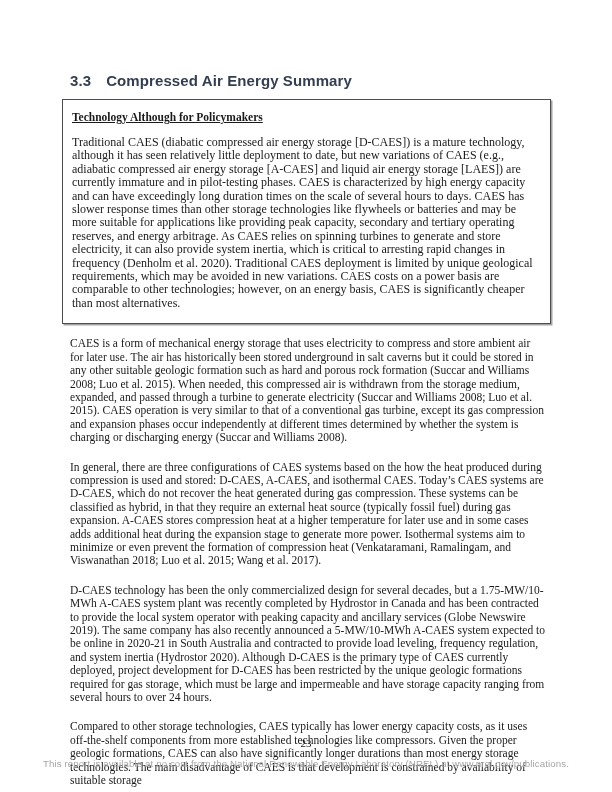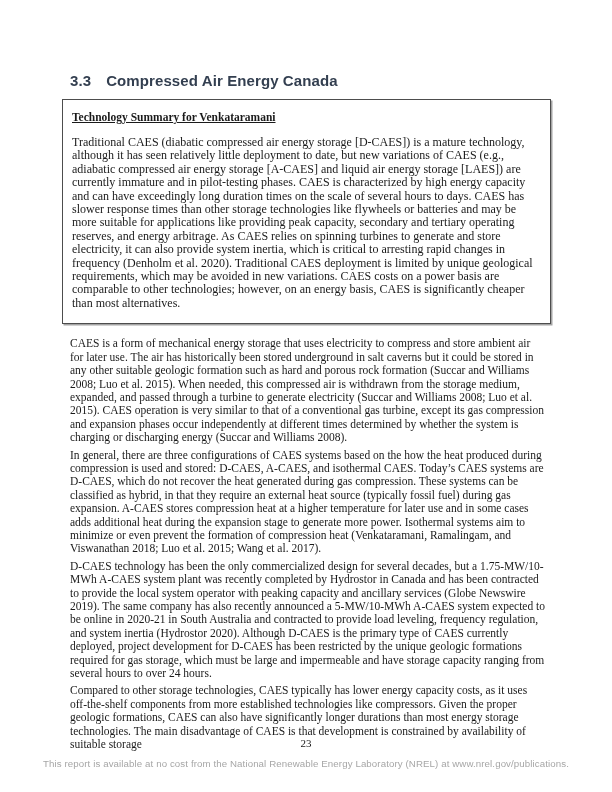--- a/index.html
+++ b/index.html
@@ -44,21 +44,21 @@
     text-decoration: underline;
     margin-bottom: 13px;
   }
   .box-text {
     font-size: 12px;
     line-height: 13.4px;
   }
   .body-para {
     font-size: 11.5px;
     line-height: 13.4px;
-    margin-top: 4px;
+    margin-top: 16px;
   }
   .body-para:first-of-type { margin-top: 8px; }
   .page-number {
     position: absolute;
     left: 0;
     right: 0;
     top: 737px;
     text-align: center;
     font-size: 11px;
     color: #1a1a1a;
@@ -76,25 +76,25 @@
   }
 </style>
 </head>
 <body>
 
 <div class="page">
   <div class="content">
 
     <div class="section-heading">
       <span class="num">3.3</span>
-      <span class="ttl">Compressed Air Energy Canada</span>
+      <span class="ttl">Compressed Air Energy Summary</span>
     </div>
 
     <div class="summary-box">
-      <div class="box-title">Technology Summary for Venkataramani</div>
+      <div class="box-title">Technology Although for Policymakers</div>
       <div class="box-text">Traditional CAES (diabatic compressed air energy storage [D-CAES]) is a mature technology, although it has seen relatively little deployment to date, but new variations of CAES (e.g., adiabatic compressed air energy storage [A-CAES] and liquid air energy storage [LAES]) are currently immature and in pilot-testing phases. CAES is characterized by high energy capacity and can have exceedingly long duration times on the scale of several hours to days. CAES has slower response times than other storage technologies like flywheels or batteries and may be more suitable for applications like providing peak capacity, secondary and tertiary operating reserves, and energy arbitrage. As CAES relies on spinning turbines to generate and store electricity, it can also provide system inertia, which is critical to arresting rapid changes in frequency (Denholm et al. 2020). Traditional CAES deployment is limited by unique geological requirements, which may be avoided in new variations. CAES costs on a power basis are comparable to other technologies; however, on an energy basis, CAES is significantly cheaper than most alternatives.</div>
     </div>
 
     <p class="body-para">CAES is a form of mechanical energy storage that uses electricity to compress and store ambient air for later use. The air has historically been stored underground in salt caverns but it could be stored in any other suitable geologic formation such as hard and porous rock formation (Succar and Williams 2008; Luo et al. 2015). When needed, this compressed air is withdrawn from the storage medium, expanded, and passed through a turbine to generate electricity (Succar and Williams 2008; Luo et al. 2015). CAES operation is very similar to that of a conventional gas turbine, except its gas compression and expansion phases occur independently at different times determined by whether the system is charging or discharging energy (Succar and Williams 2008).</p>
     <p class="body-para">In general, there are three configurations of CAES systems based on the how the heat produced during compression is used and stored: D-CAES, A-CAES, and isothermal CAES. Today’s CAES systems are D-CAES, which do not recover the heat generated during gas compression. These systems can be classified as hybrid, in that they require an external heat source (typically fossil fuel) during gas expansion. A-CAES stores compression heat at a higher temperature for later use and in some cases adds additional heat during the expansion stage to generate more power. Isothermal systems aim to minimize or even prevent the formation of compression heat (Venkataramani, Ramalingam, and Viswanathan 2018; Luo et al. 2015; Wang et al. 2017).</p>
     <p class="body-para">D-CAES technology has been the only commercialized design for several decades, but a 1.75-MW/10-MWh A-CAES system plant was recently completed by Hydrostor in Canada and has been contracted to provide the local system operator with peaking capacity and ancillary services (Globe Newswire 2019). The same company has also recently announced a 5-MW/10-MWh A-CAES system expected to be online in 2020-21 in South Australia and contracted to provide load leveling, frequency regulation, and system inertia (Hydrostor 2020). Although D-CAES is the primary type of CAES currently deployed, project development for D-CAES has been restricted by the unique geologic formations required for gas storage, which must be large and impermeable and have storage capacity ranging from several hours to over 24 hours.</p>
     <p class="body-para">Compared to other storage technologies, CAES typically has lower energy capacity costs, as it uses off-the-shelf components from more established technologies like compressors. Given the proper geologic formations, CAES can also have significantly longer durations than most energy storage technologies. The main disadvantage of CAES is that development is constrained by availability of suitable storage</p>
 
   </div>
 

